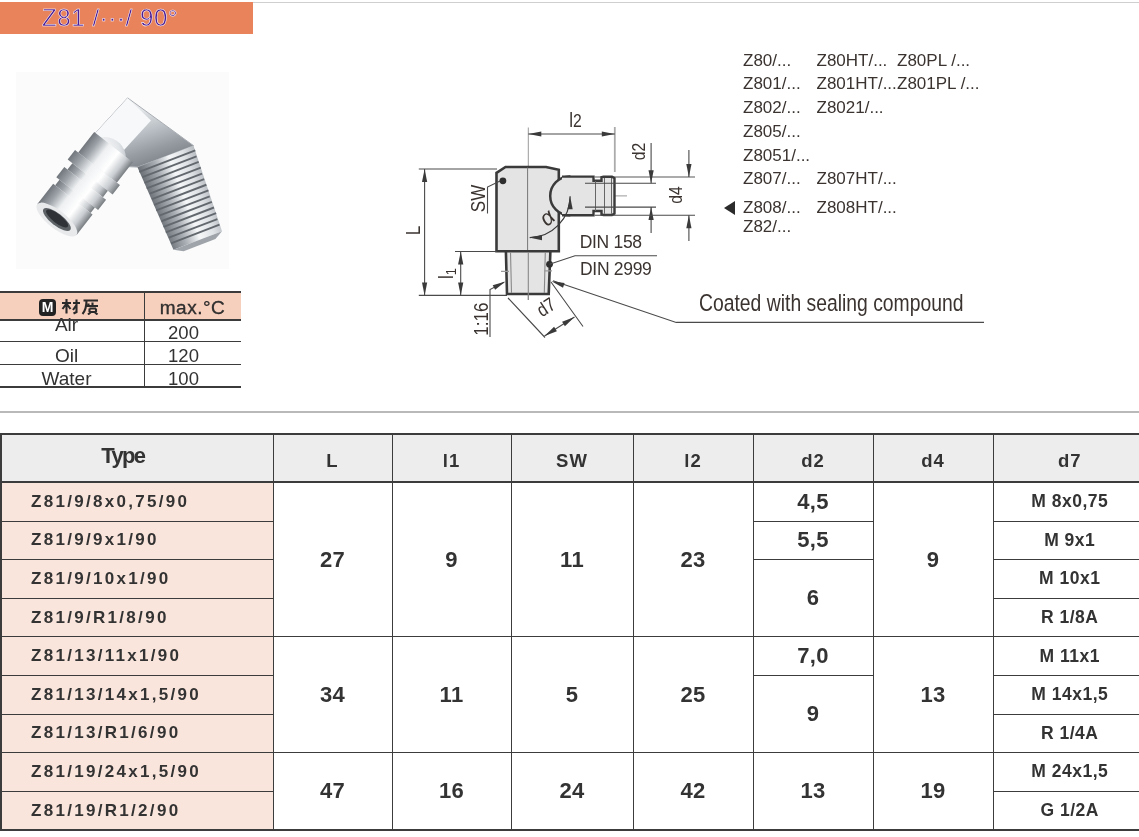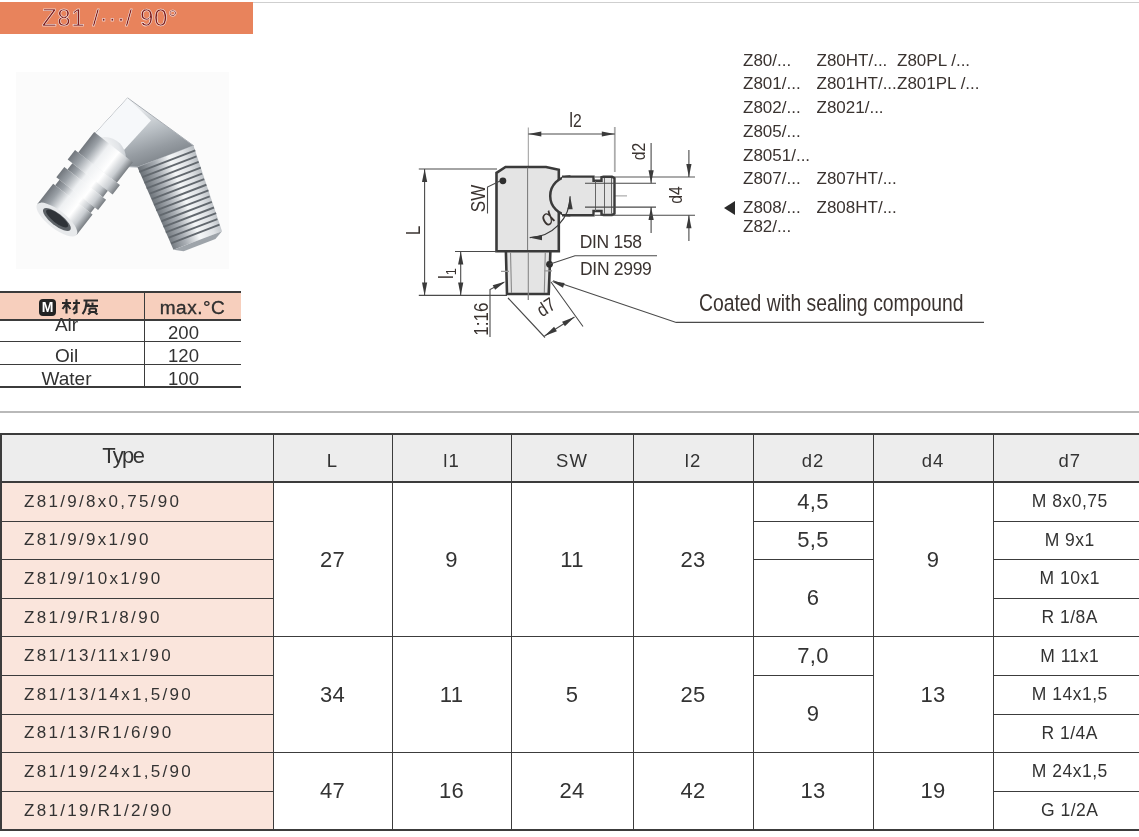--- a/index.html
+++ b/index.html
@@ -1,29 +1,29 @@
 <!DOCTYPE html>
 <html><head><meta charset="utf-8">
 <style>
 html,body{margin:0;padding:0}
 body{width:1139px;height:837px;position:relative;font-family:"Liberation Sans",sans-serif;background:#fff;overflow:hidden;color:#323232}
 .abs{position:absolute}
-#titlebar{left:0;top:2px;width:253px;height:32px;background:#E8835C;color:#7f1d1d;font-size:24px;line-height:32px;padding-left:42px;box-sizing:border-box;letter-spacing:0.6px;-webkit-text-stroke:0.5px #fff}
+#titlebar{left:0;top:2px;width:253px;height:32px;background:#E8835C;color:#4c1d95;font-size:24px;line-height:32px;padding-left:42px;box-sizing:border-box;letter-spacing:0.6px;-webkit-text-stroke:0.5px #fff}
 #types{left:743px;top:48.8px;font-size:17px;letter-spacing:0;color:#3a3330}
 #types .ln{position:absolute;white-space:nowrap;height:23.7px;line-height:23.7px}
 #types .c2{position:absolute;left:73.5px}
 #types .c3{position:absolute;left:154px}
 #mat{left:0;top:291px}
 #mat .hline{position:absolute;left:0;background:#3b3b3b}
 #mat .cell{position:absolute;text-align:center;height:21px;line-height:21px}
 #sepline{top:411px;left:0;width:1139px;height:1.5px;background:#b9b9b9}
 table#big{position:absolute;left:0;top:433px;width:1146px;border:2.5px solid #3c3c3c;border-collapse:collapse;table-layout:fixed;font-size:22px;color:#333;letter-spacing:0.3px}
-#big td,#big th{border:1.5px solid #3c3c3c;text-align:center;padding:0;font-weight:normal}
+#big td,#big th{border:1.5px solid #3c3c3c;text-align:center;padding:0;font-weight:bold}
 #big thead th{background:#EDEDED;height:41px;padding-top:5px;font-size:18.5px;letter-spacing:1px;border-bottom:2.5px solid #3c3c3c}
-#big .ty{background:#FAE5DC;text-align:left;padding-left:22px;font-size:17px;letter-spacing:2.3px}
+#big .ty{background:#FAE5DC;text-align:left;padding-left:29px;font-size:17px;letter-spacing:2.3px}
 #big tbody td{height:37.6px}
 #big tbody td:last-child{font-size:17.5px;letter-spacing:0.5px}
 #big thead th:first-child{font-size:22px;letter-spacing:-1.7px;padding-right:29px}
 </style></head>
 <body>
 <div class="abs" id="titlebar">Z81 /···/ 90°</div>
 
 <svg class="abs" id="photo" style="left:16px;top:72px" width="213" height="197" viewBox="0 0 213 197">
   <defs>
     <linearGradient id="mbody" x1="0.1" y1="0" x2="0.6" y2="1">

